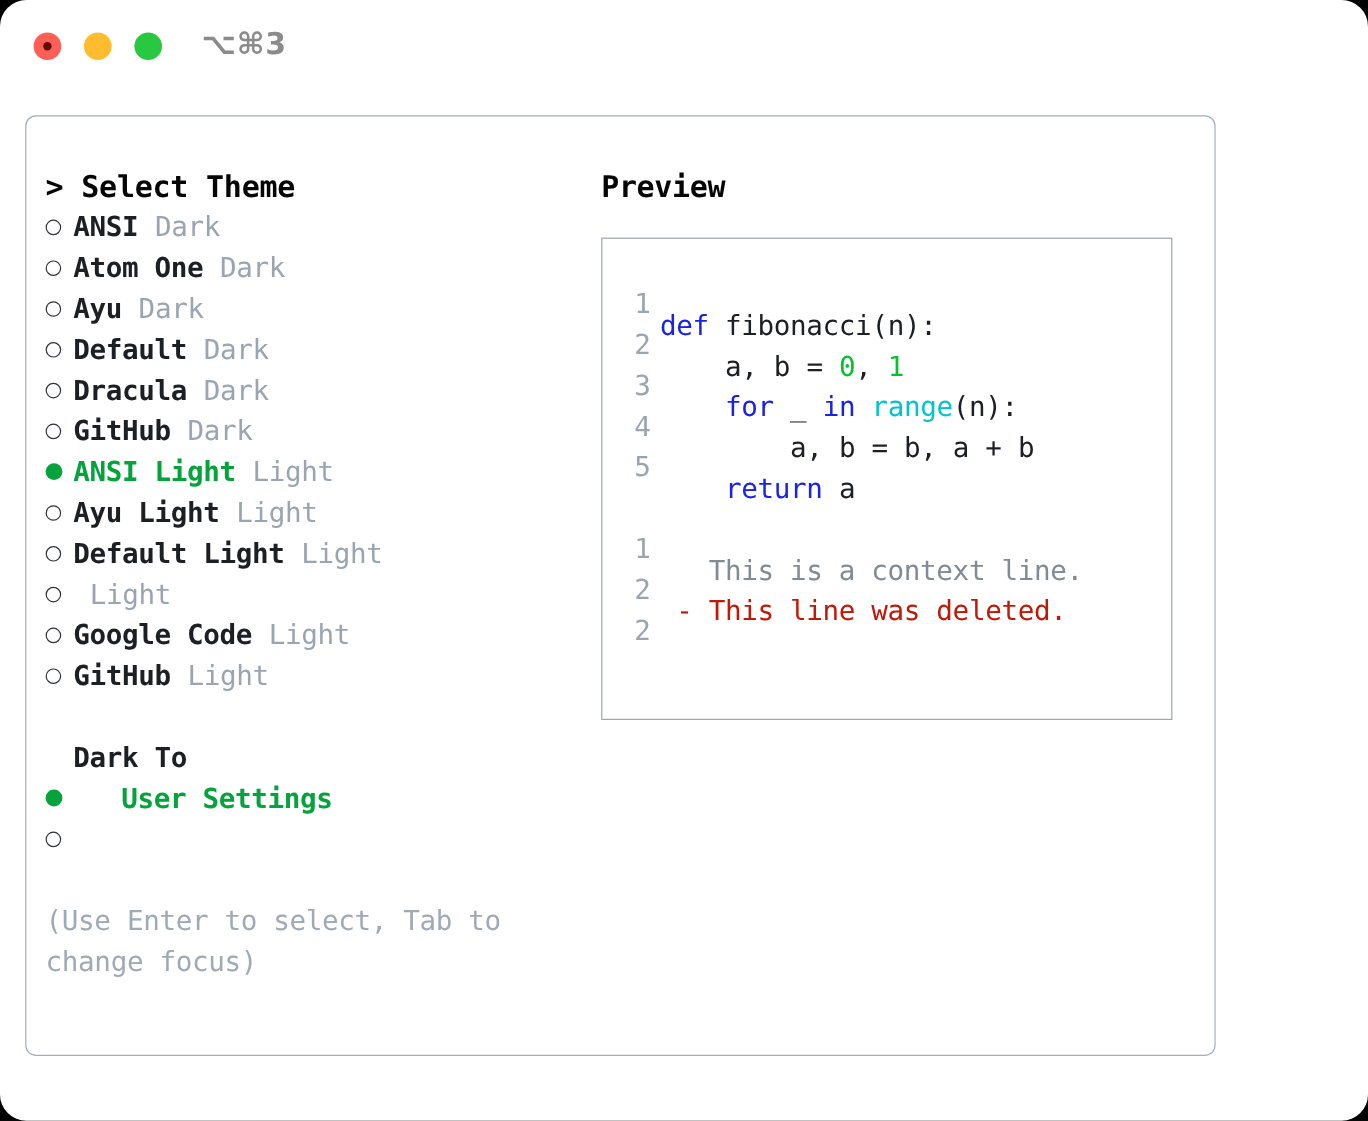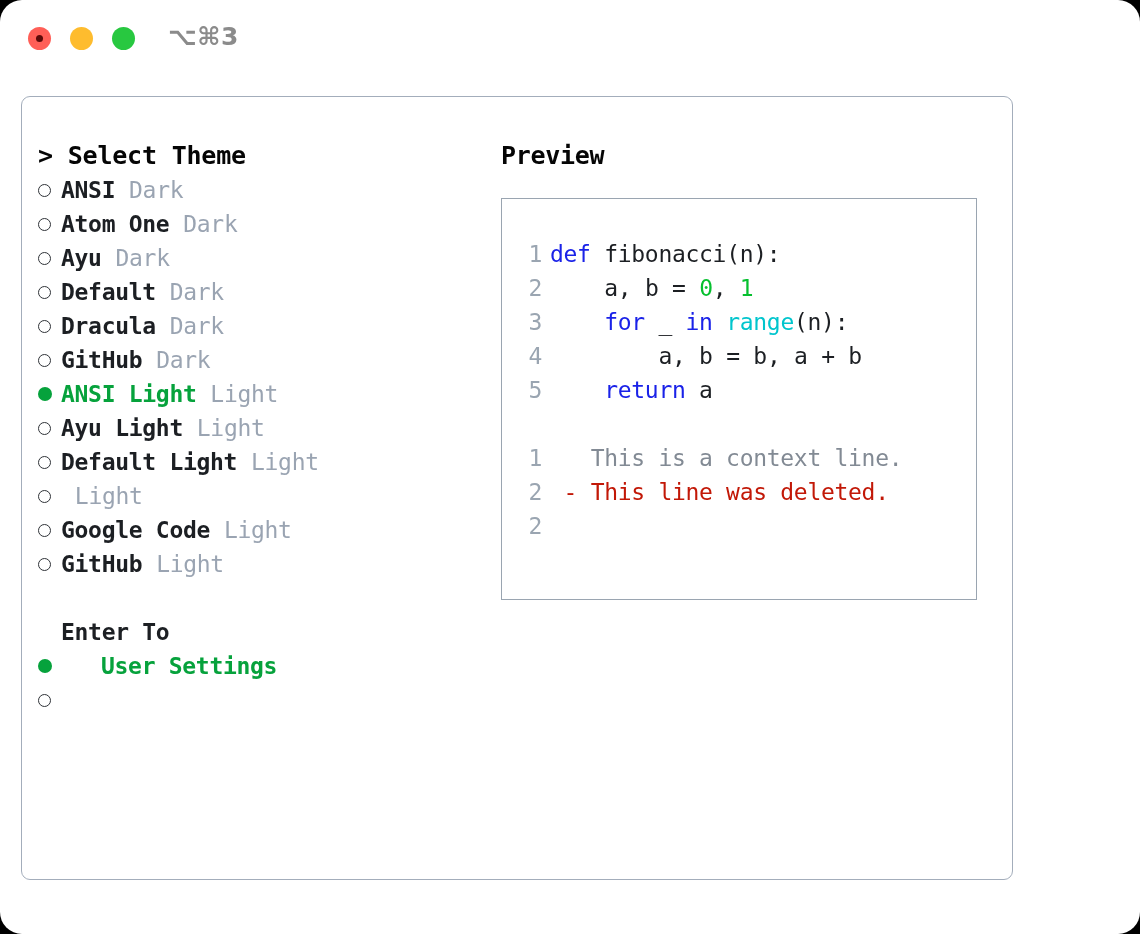--- a/index.html
+++ b/index.html
@@ -215,21 +215,21 @@
   }
   .ln {
     display: inline-block;
     width: 48px;
     flex: 0 0 48px;
     text-align: right;
     color: #9aa5b1;
     padding-right: 8px;
     box-sizing: border-box;
   }
-  .code-body { color: #1c1f23; white-space: pre; }
+  .code-body { color: #1c1f23; white-space: pre; margin-top: 18px; }
   .tok-kw  { color: #1a22e8; }
   .tok-fn  { color: #00c5cd; }
   .tok-num { color: #06c02f; }
   .blank-line { height: 34px; }
   .diff-ctx { color: #828a94; }
   .diff-del { color: #c21807; }
   .diff-add { color: #06c02f; }
 </style>
 </head>
 <body>
@@ -260,27 +260,28 @@
             <div class="theme-row"><span class="bullet"><span class="ring"></span></span><span class="theme-name">Dracula</span><span> </span><span class="theme-kind">Dark</span></div>
             <div class="theme-row"><span class="bullet"><span class="ring"></span></span><span class="theme-name">GitHub</span><span> </span><span class="theme-kind">Dark</span></div>
             <div class="theme-row selected"><span class="bullet"><span class="filled"></span></span><span class="theme-name">ANSI Light</span><span> </span><span class="theme-kind">Light</span></div>
             <div class="theme-row"><span class="bullet"><span class="ring"></span></span><span class="theme-name">Ayu Light</span><span> </span><span class="theme-kind">Light</span></div>
             <div class="theme-row"><span class="bullet"><span class="ring"></span></span><span class="theme-name">Default Light</span><span> </span><span class="theme-kind">Light</span></div>
             <div class="theme-row"><span class="bullet"><span class="ring"></span></span><span> </span><span class="theme-kind">Light</span></div>
             <div class="theme-row"><span class="bullet"><span class="ring"></span></span><span class="theme-name">Google Code</span><span> </span><span class="theme-kind">Light</span></div>
             <div class="theme-row"><span class="bullet"><span class="ring"></span></span><span class="theme-name">GitHub</span><span> </span><span class="theme-kind">Light</span></div>
           </div>
 
-        <div class="apply-header">Enter To</div>
+        <div class="apply-header">Dark To</div>
 
         <div id="apply-list">
             <div class="apply-row selected"><span class="bullet"><span class="filled"></span></span><span class="apply-label">User Settings</span></div>
             <div class="apply-row"><span class="bullet"><span class="ring"></span></span></div>
           </div>
 
+        <div class="hint">(Use Enter to select, Tab to change focus)</div>
       </div>
 
       <div class="right-col">
 
         <div class="preview-header">Preview</div>
 
         <div class="preview-box">
           <div id="code-sample">
               <div class="code-line"><span class="ln">1</span><span class="code-body"><span class="tok-kw">def</span><span> </span><span>fibonacci</span><span>(</span><span>n</span><span>)</span><span>:</span></span></div>
               <div class="code-line"><span class="ln">2</span><span class="code-body"><span>    </span><span>a</span><span>,</span><span> </span><span>b</span><span> </span><span>=</span><span> </span><span class="tok-num">0</span><span>,</span><span> </span><span class="tok-num">1</span></span></div>

